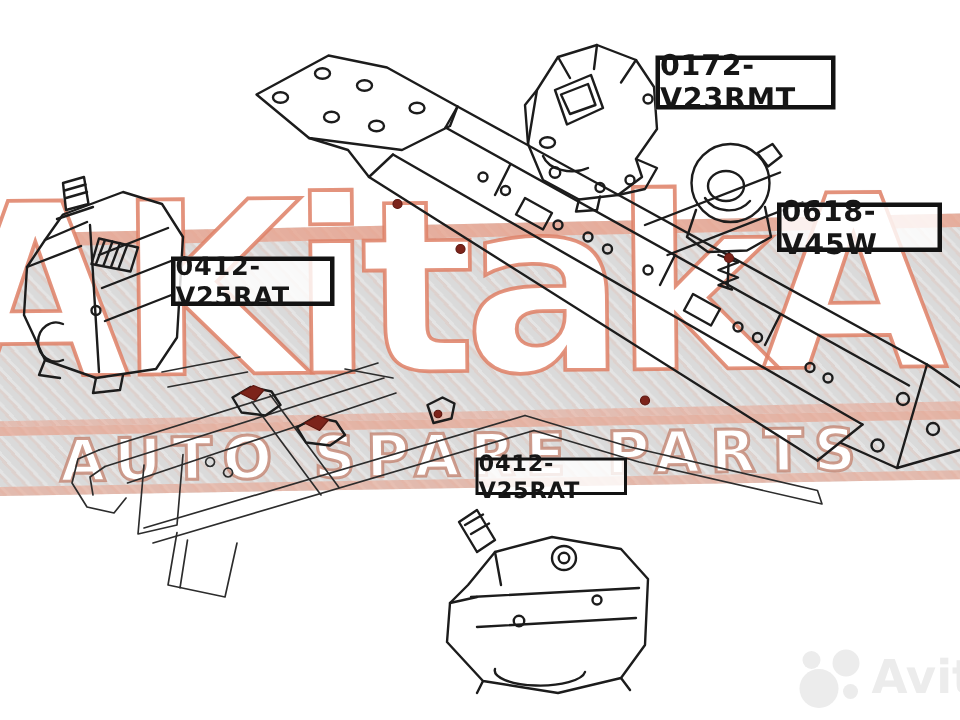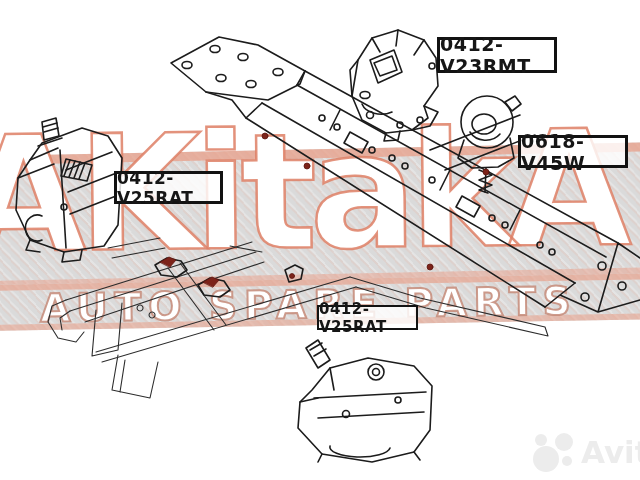--- a/index.html
+++ b/index.html
@@ -182,21 +182,21 @@
       <circle cx="376" cy="372" r="8" stroke-width="2"></circle>
       <circle cx="376" cy="372" r="3.5"></circle>
       <path d="M314,398 L426,392 M318,418 L424,412"></path>
       <path d="M300,402 L318,398 M330,368 L334,390"></path>
       <circle cx="346" cy="414" r="3.5"></circle>
       <circle cx="398" cy="400" r="3"></circle>
       <path d="M322,454 L318,462 M414,452 L420,460 M330,446 a30,10 0 0 0 60,2"></path>
     </g>
   </svg>
 
-  <div class="part-label" id="label-v23rmt">0412-V23RMT</div>
+  <div class="part-label" id="label-v23rmt">0172-V23RMT</div>
   <div class="part-label" id="label-v45w">0618-V45W</div>
   <div class="part-label" id="label-v25rat-left">0412-V25RAT</div>
   <div class="part-label" id="label-v25rat-bottom">0412-V25RAT</div>
 
 
   <div id="avito-logo">
     <span>
       <svg width="46" height="44" viewBox="0 0 46 44">
         <circle cx="14" cy="29" r="13" fill="#ececec"></circle>
         <circle cx="32" cy="12" r="9" fill="#ececec"></circle>

